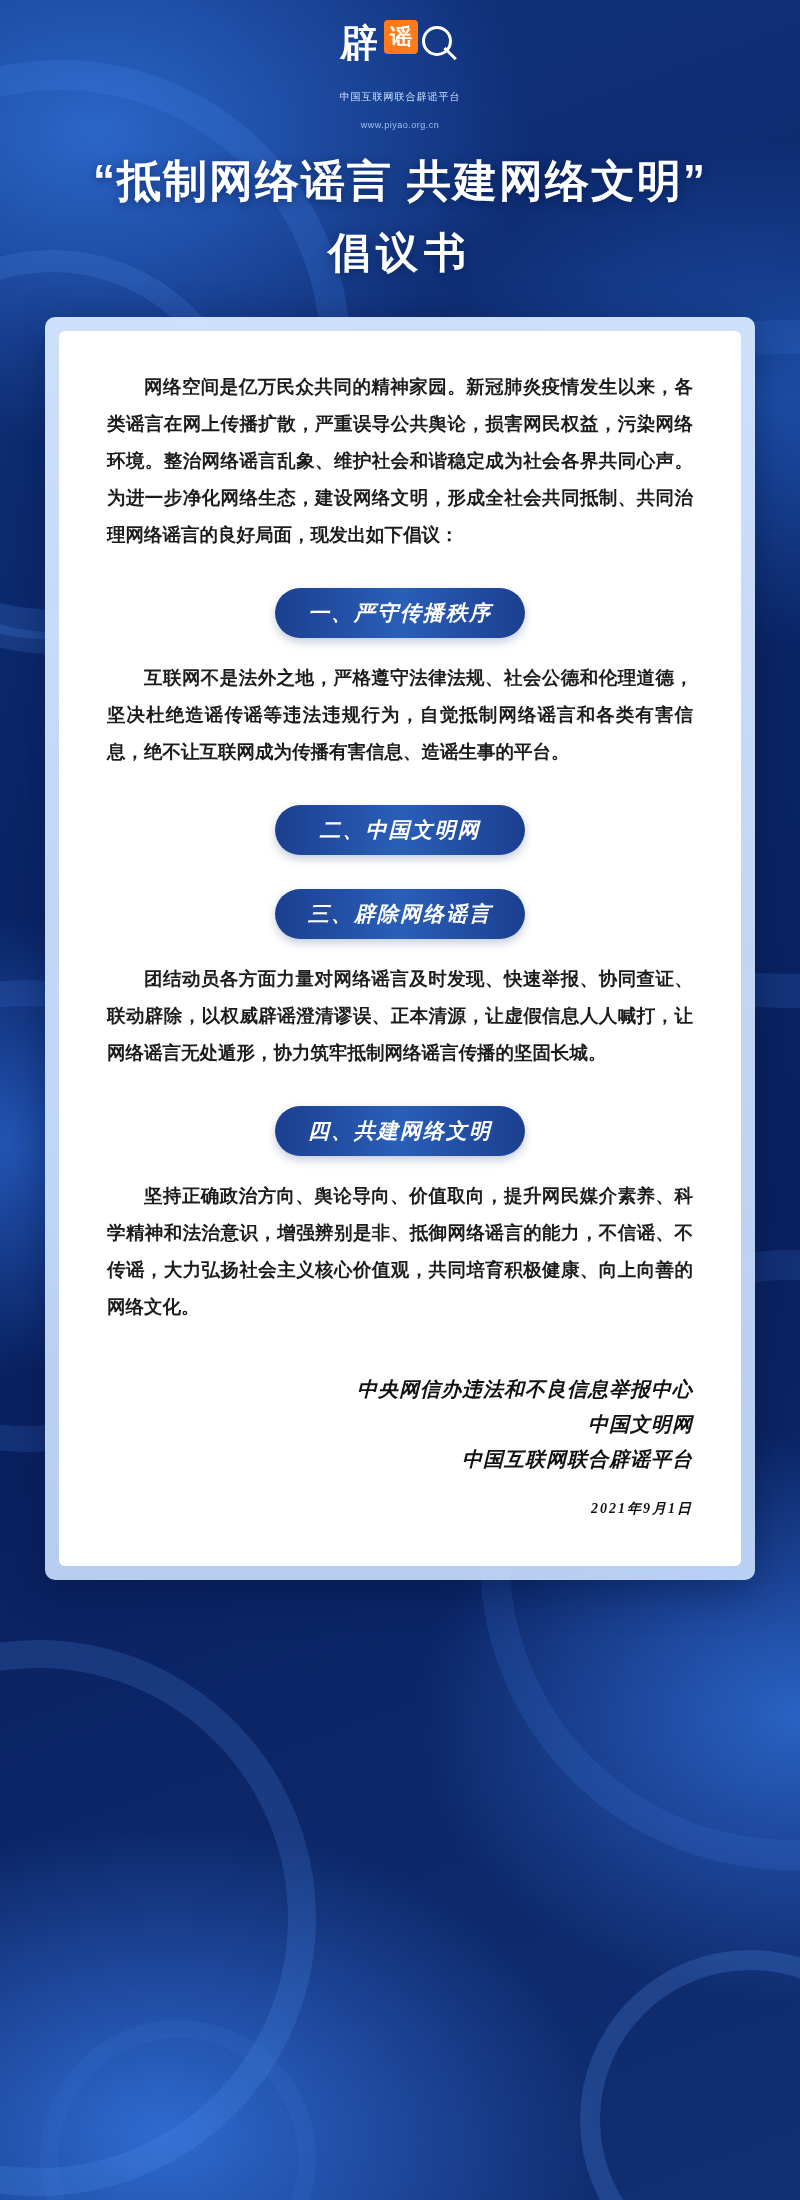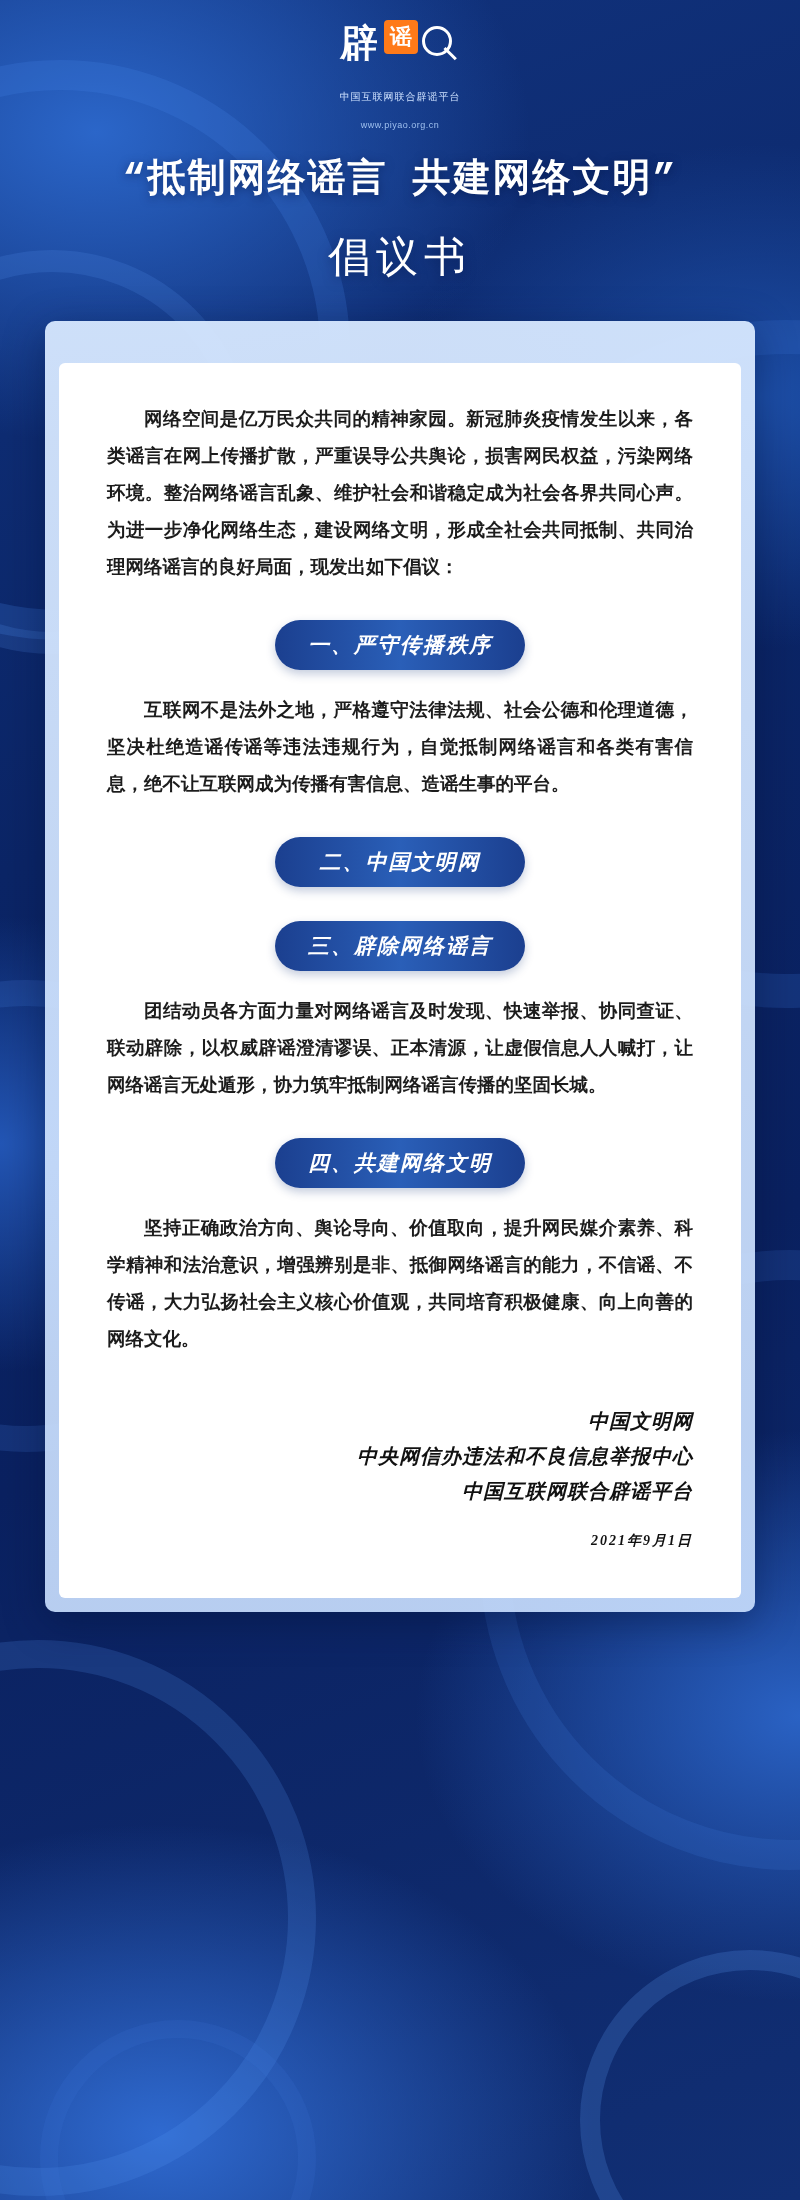--- a/index.html
+++ b/index.html
@@ -115,31 +115,31 @@
   }
 
   
   .headline {
     position: relative;
     z-index: 3;
     text-align: center;
     margin-top: 22px;
   }
   .headline-main {
-    font-size: 38px;
+    font-size: 44px;
     font-weight: 700;
     color: #ffffff;
     letter-spacing: 2px;
     text-shadow: 0 2px 10px rgba(0,20,70,0.55);
-    font-family: Liberation Mono, monospace;
+    font-family: Liberation Sans, sans-serif;
   }
   .headline-sub {
-    margin-top: 26px;
+    margin-top: 14px;
     font-size: 42px;
-    font-weight: 400;
+    font-weight: 700;
     color: #ffffff;
     letter-spacing: 6px;
     text-shadow: 0 3px 12px rgba(0,20,70,0.55);
   }
 
   
   .card-outer {
     position: relative;
     z-index: 3;
     margin: 36px auto 0 auto;
@@ -148,21 +148,20 @@
     border-radius: 10px;
     padding: 14px;
     box-sizing: border-box;
     box-shadow: 0 10px 40px rgba(3,17,60,0.45);
   }
   .card-inner {
     background: #ffffff;
     border-radius: 6px;
     padding: 38px 48px 44px 48px;
     box-sizing: border-box;
-    margin-top: 28px;
   }
 
   p.para {
     margin: 0;
     font-size: 18.5px;
     line-height: 2.0;
     color: #1c1c1c;
     text-align: justify;
     text-indent: 2em;
     font-family: "Liberation Serif", "DejaVu Serif", serif;
@@ -246,22 +245,22 @@
 
       <div class="section-head">二、中国文明网</div>
 
       <div class="section-head">三、辟除网络谣言</div>
       <p class="para">团结动员各方面力量对网络谣言及时发现、快速举报、协同查证、联动辟除，以权威辟谣澄清谬误、正本清源，让虚假信息人人喊打，让网络谣言无处遁形，协力筑牢抵制网络谣言传播的坚固长城。</p>
 
       <div class="section-head">四、共建网络文明</div>
       <p class="para">坚持正确政治方向、舆论导向、价值取向，提升网民媒介素养、科学精神和法治意识，增强辨别是非、抵御网络谣言的能力，不信谣、不传谣，大力弘扬社会主义核心价值观，共同培育积极健康、向上向善的网络文化。</p>
 
       <div class="signoff">
+        <div>中央网信办违法和不良信息举报中心</div>
         <div>中国文明网</div>
-        <div>中央网信办违法和不良信息举报中心</div>
         <div>中国互联网联合辟谣平台</div>
         <div class="date">2021年9月1日</div>
       </div>
 
     </div>
   </div>
 
 </div>
 
 </body></html>

